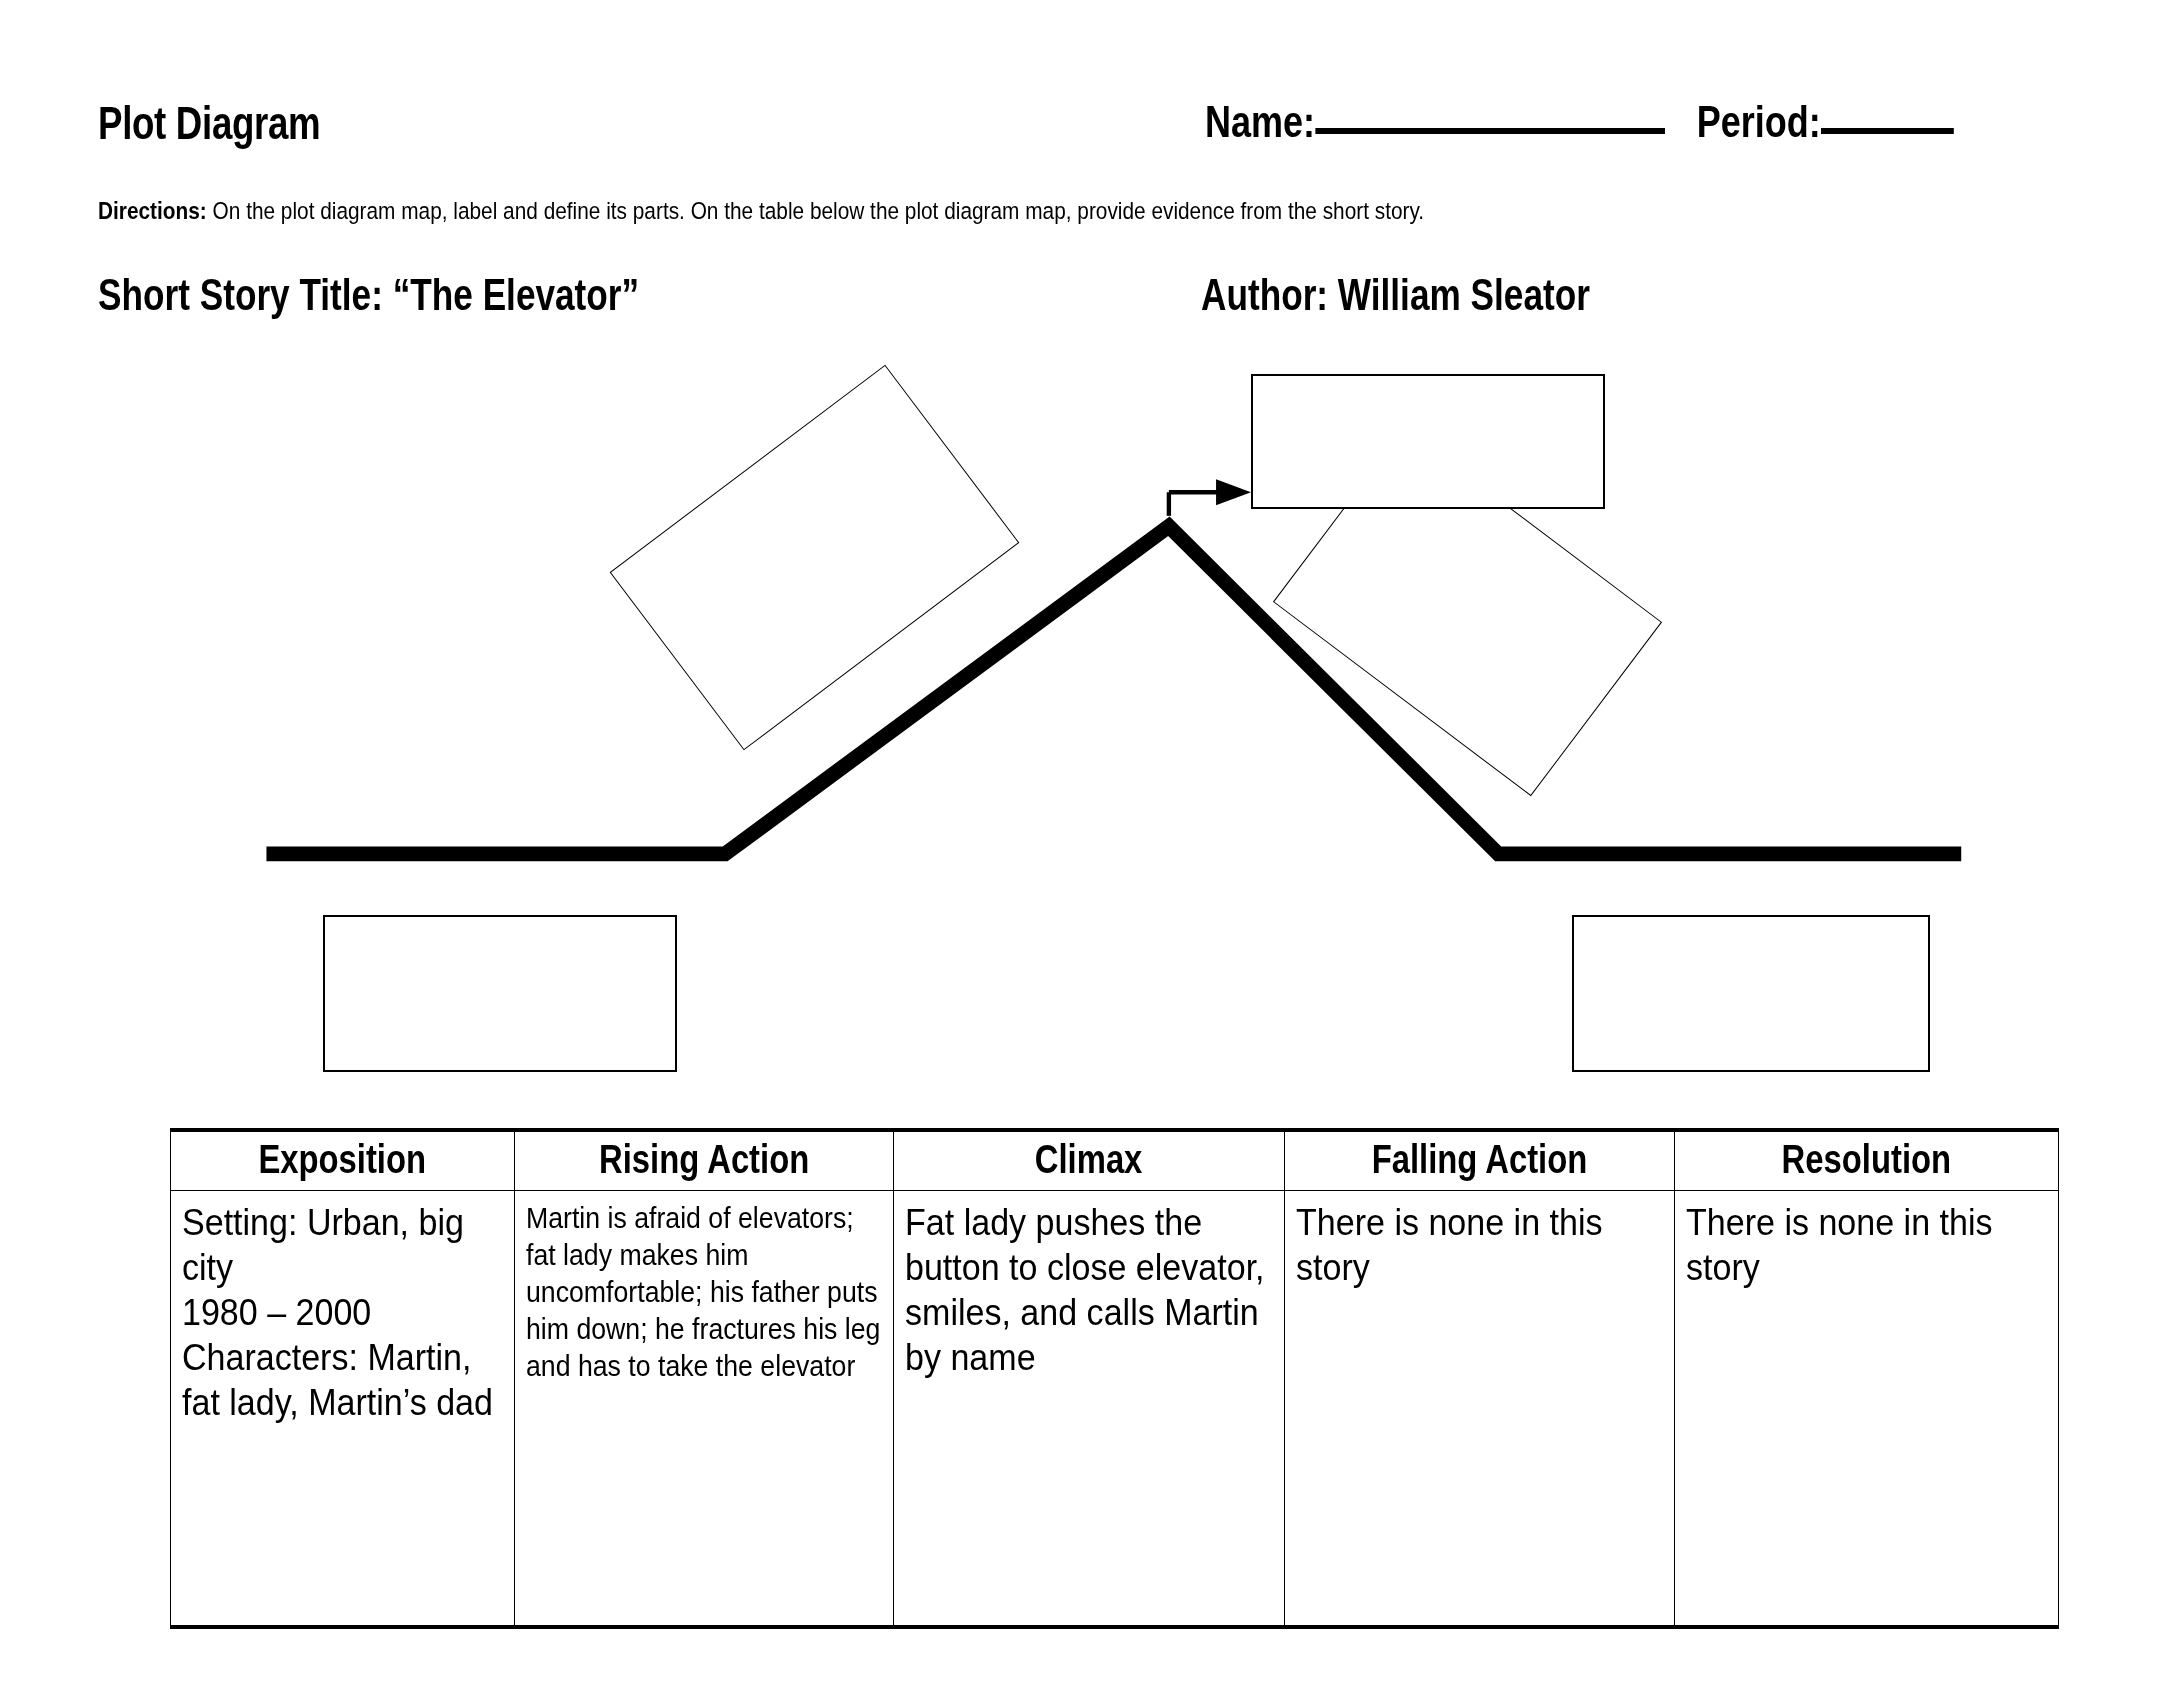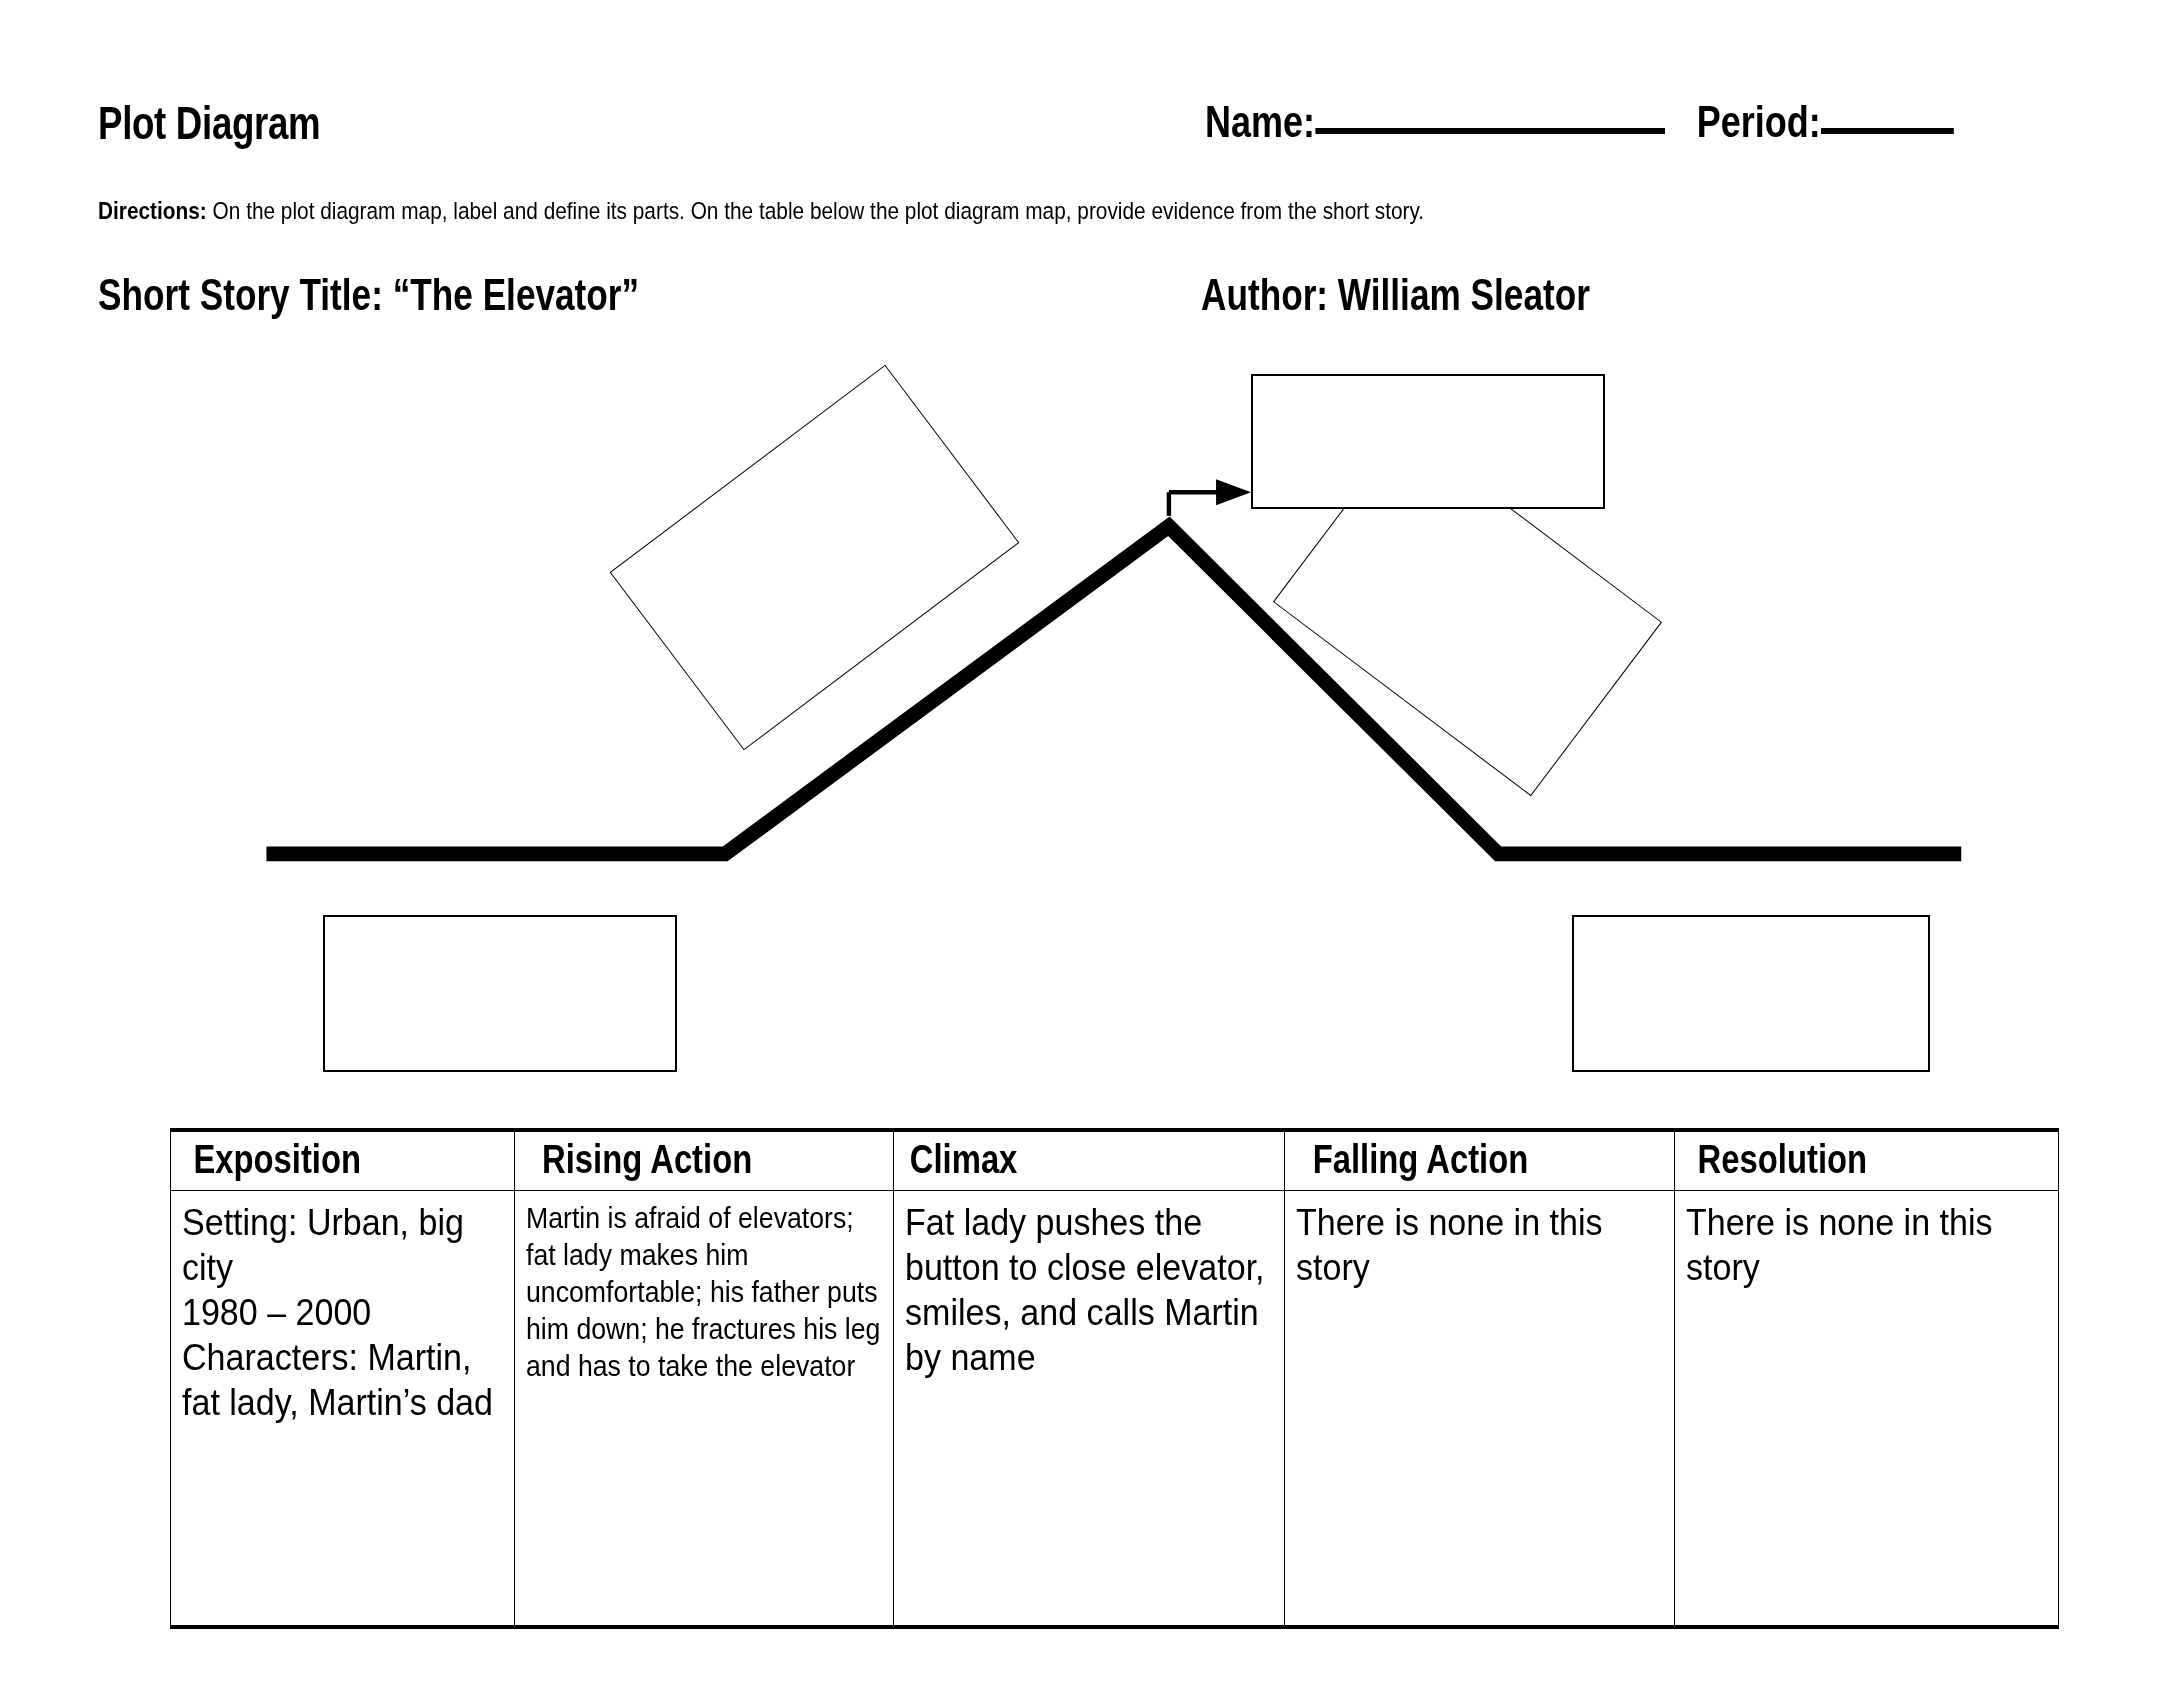--- a/index.html
+++ b/index.html
@@ -154,21 +154,21 @@
     border-collapse: collapse;
     table-layout: fixed;
   }
   #evidence-table td, #evidence-table th {
     border: 1.7px solid #000;
     vertical-align: top;
     padding: 0;
   }
   #evidence-table thead th {
     border-top: 4.4px solid #000;
-    text-align: left;
+    text-align: center;
     padding: 5.2px 3.5px 8.7px 3.5px;
   }
   #evidence-table tbody td {
     padding: 8.7px 10.5px 12.2px 10.5px;
   }
   #evidence-table tbody tr td {
     border-bottom: 4.4px solid #000;
   }
   .col-head {
     font-family: "Liberation Sans Narrow", "Liberation Sans", sans-serif;

